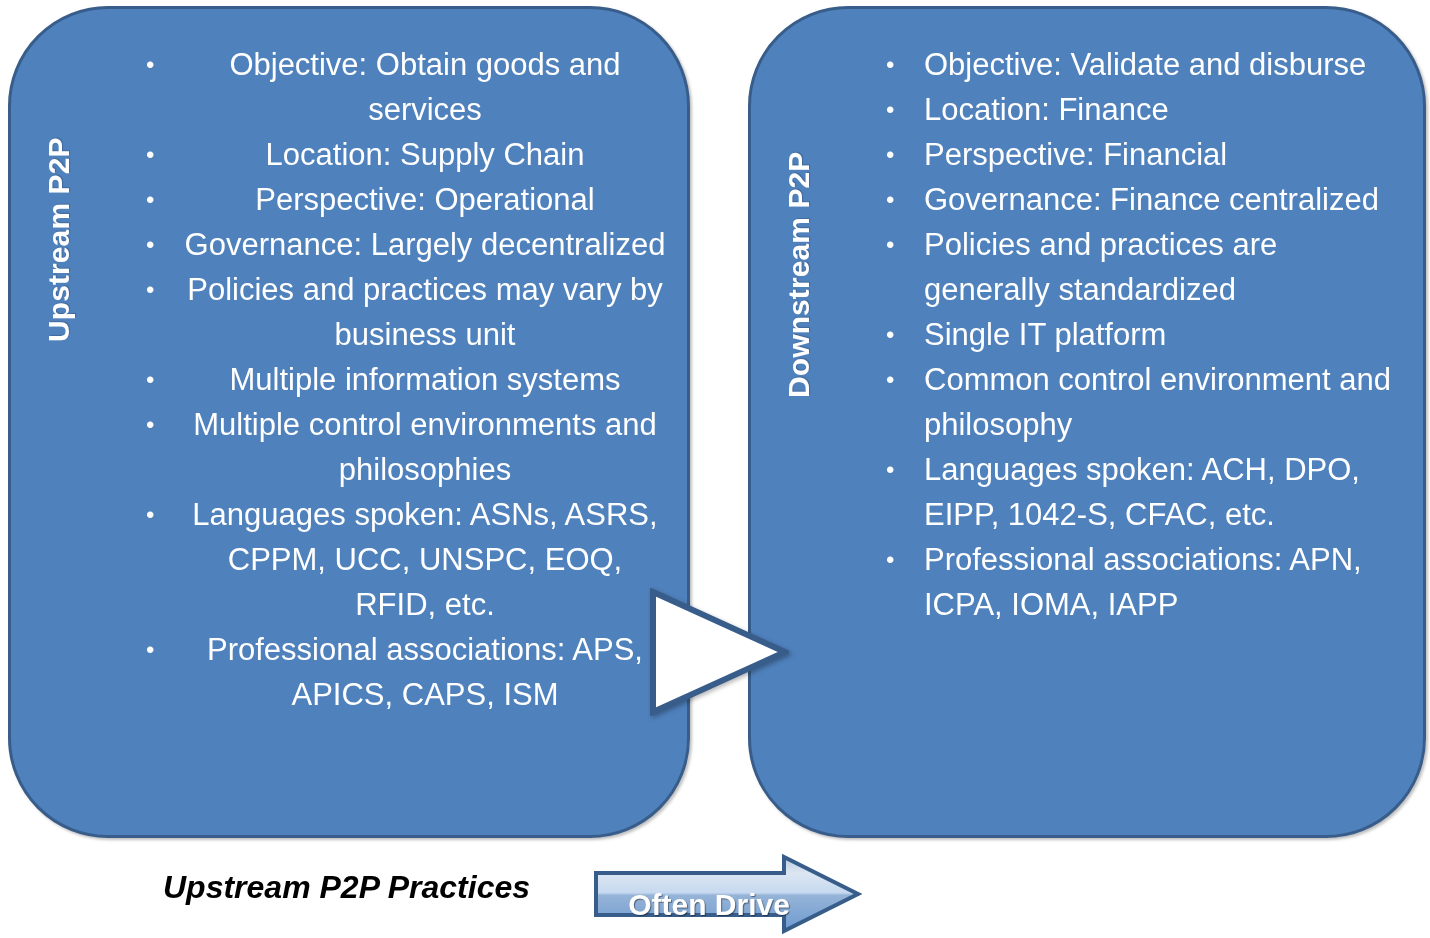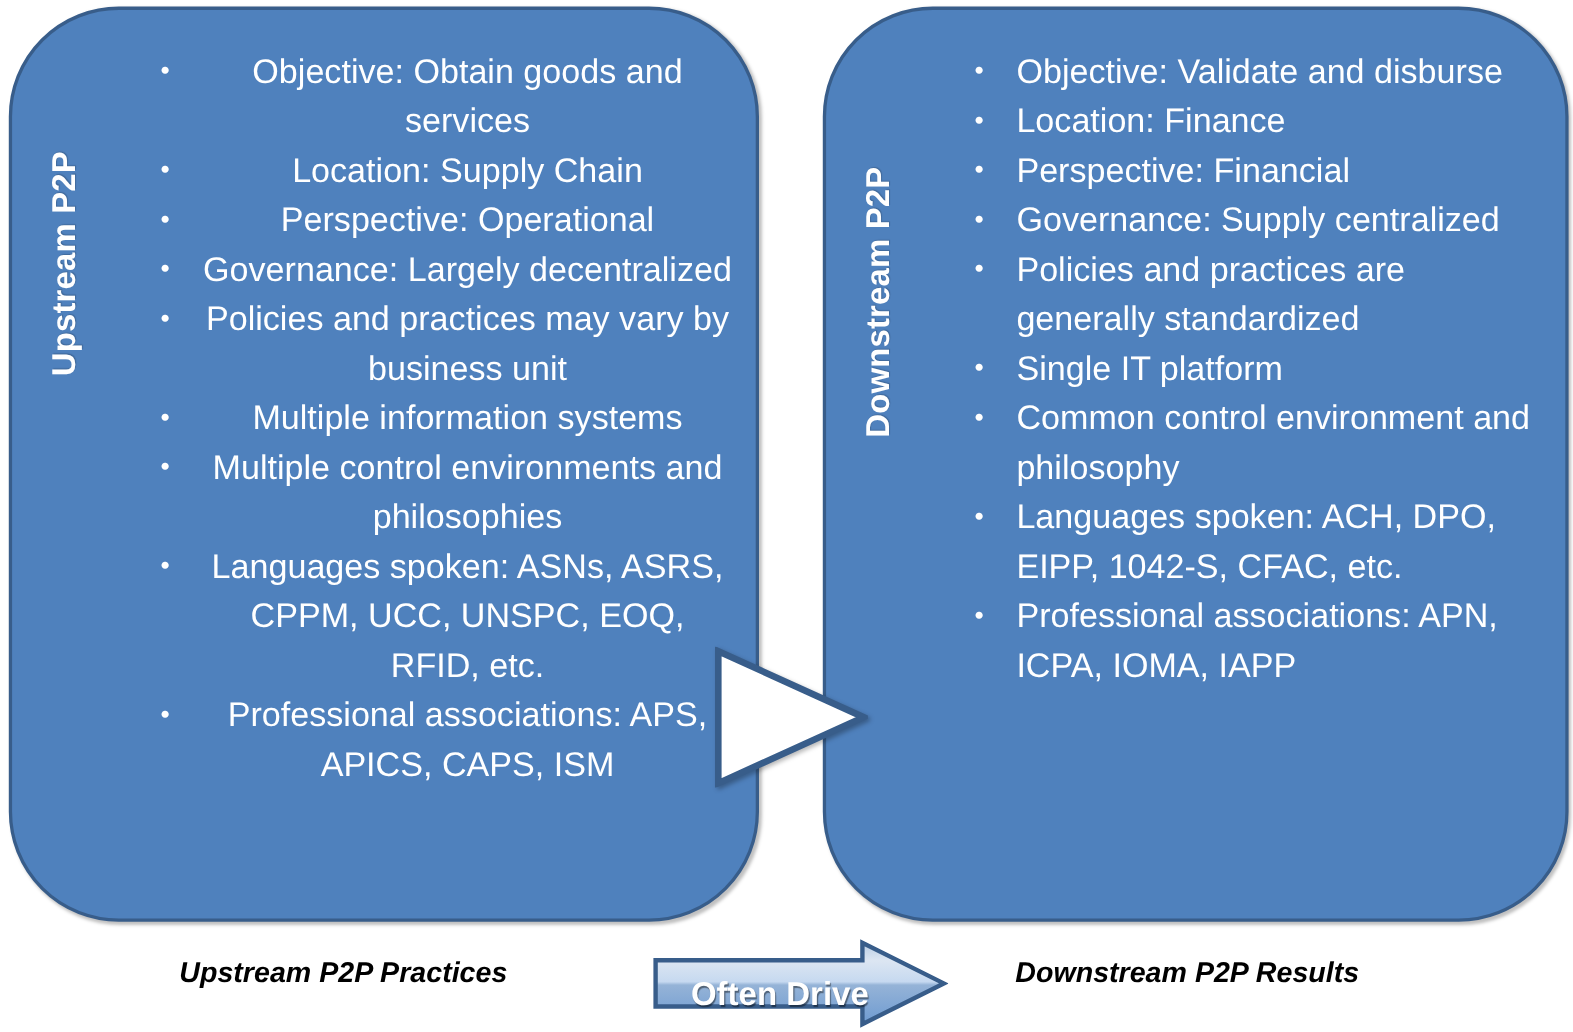--- a/index.html
+++ b/index.html
@@ -109,21 +109,21 @@
     overflow: visible;
     filter: drop-shadow(2px 2px 2px rgba(0,0,0,0.28));
   }
 
   
   .caption {
     position: absolute;
     color: #000000;
     font-weight: bold;
     font-style: italic;
-    font-size: 26px;
+    font-size: 32px;
     white-space: nowrap;
   }
   #caption-left {
     left: 163px;
     top: 869px;
   }
   #caption-right {
     left: 923px;
     top: 869px;
   }
@@ -172,21 +172,21 @@
     <li>Languages spoken: ASNs, ASRS, CPPM, UCC, UNSPC, EOQ, RFID, etc.</li>
     <li>Professional associations: APS, APICS, CAPS, ISM</li>
   </ul>
 
   <div class="panel" id="panel-downstream"></div>
   <div class="vlabel" id="vlabel-downstream">Downstream P2P</div>
   <ul class="bullets" id="bullets-downstream">
     <li>Objective: Validate and disburse</li>
     <li>Location: Finance</li>
     <li>Perspective: Financial</li>
-    <li>Governance: Supply centralized</li>
+    <li>Governance: Finance centralized</li>
     <li>Policies and practices are generally standardized</li>
     <li>Single IT platform</li>
     <li>Common control environment and philosophy</li>
     <li>Languages spoken: ACH, DPO, EIPP, 1042-S, CFAC, etc.</li>
     <li>Professional associations: APN, ICPA, IOMA, IAPP</li>
   </ul>
 
   <div id="center-arrow">
     <svg width="140" height="128" viewBox="0 0 140 128">
       <polygon points="4,4 136,64 4,124" fill="#FFFFFF" stroke="#385D8A" stroke-width="6" stroke-linejoin="miter"></polygon>
@@ -204,15 +204,14 @@
           <stop offset="48%" stop-color="#C6D9F0"></stop>
           <stop offset="52%" stop-color="#95B3D7"></stop>
           <stop offset="100%" stop-color="#6E9BD1"></stop>
         </linearGradient>
       </defs>
       <polygon points="4,20 192,20 192,4 266,41 192,78 192,62 4,62" fill="url(#driveGrad)" stroke="#385D8A" stroke-width="4" stroke-linejoin="miter"></polygon>
     </svg>
     <div id="drive-arrow-label">Often Drive</div>
   </div>
 
-  <div class="caption" id="caption-right">Downstream P2P Results</div>
 
 </div>
 
 </body></html>

